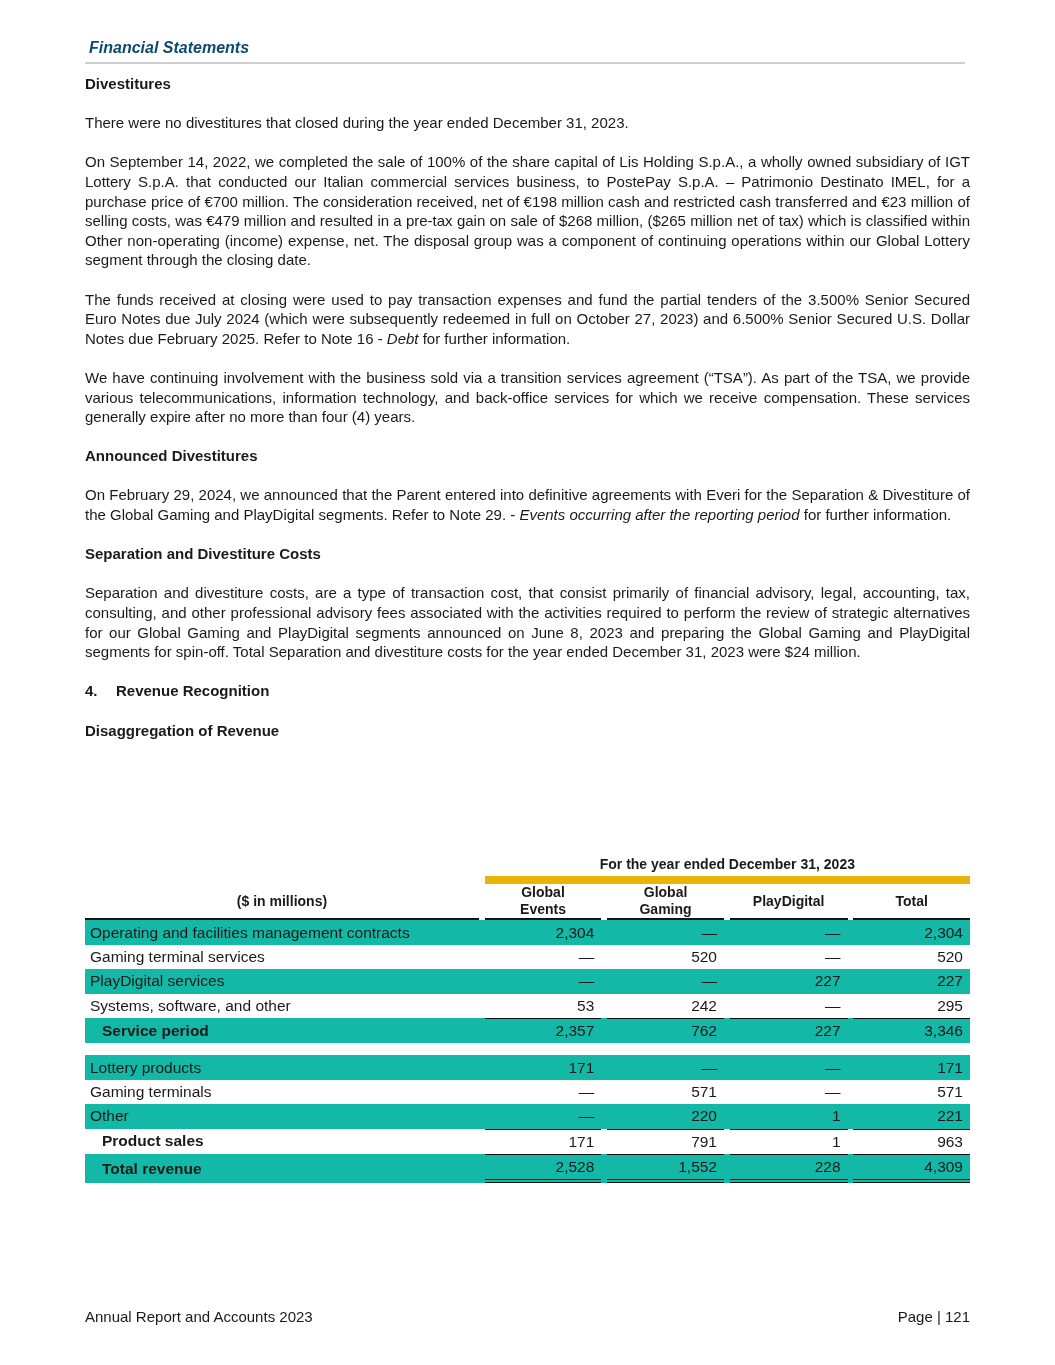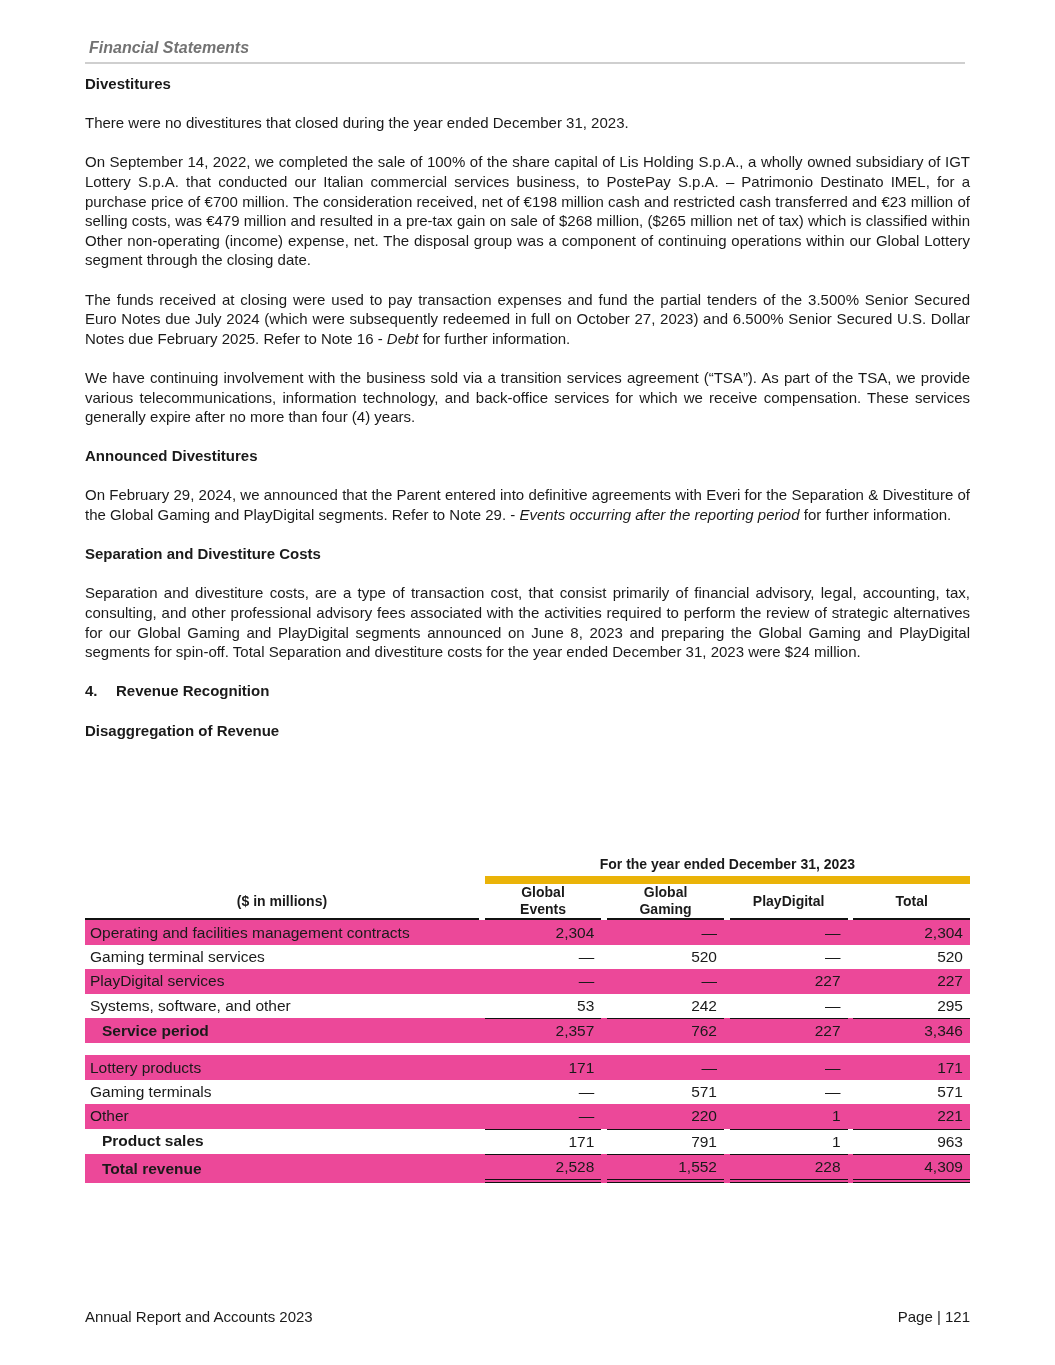--- a/index.html
+++ b/index.html
@@ -1,35 +1,35 @@
 <!DOCTYPE html>
 <html><head>
   <meta charset="utf-8">
   <style>
     html, body { margin: 0; padding: 0; background: #ffffff; }
     body { width: 1055px; height: 1365px; position: relative; overflow: hidden;
            font-family: "Liberation Sans", sans-serif; color: #1a1a1a; }
     .page-header { position: absolute; left: 89px; top: 39px; font-size: 16px; font-weight: bold;
-                   font-style: italic; color: #737373; }
+                   font-style: italic; color: #0c4a6e; }
     .header-rule { position: absolute; left: 85px; top: 62px; width: 880px; height: 2px; background: #cfcfcf; }
     .content { position: absolute; left: 85px; top: 74px; width: 885px; font-size: 15px; line-height: 19.6px; }
     .h { font-weight: bold; margin: 0 0 19.6px 0; }
     p { margin: 0 0 19.6px 0; text-align: justify; }
     .num-h { display: inline-block; width: 31px; }
     table.rev { position: absolute; left: 85px; top: 852px; width: 885px; border-collapse: separate;
                 border-spacing: 0; font-size: 15.5px; }
     table.rev td, table.rev th { padding: 0; height: 24.4px; vertical-align: middle; }
     .c-label { width: 408px; }
     .c-gap { width: 6px; }
     .c-num { width: 113px; text-align: right; padding-right: 7px !important; }
     th.hdr-top { font-size: 14px; font-weight: bold; text-align: center; height: 22px; border-bottom: 8px solid #eab308; }
     th.hdr-col { font-size: 14px; font-weight: bold; text-align: center; vertical-align: bottom; line-height: 17px;
                  height: 42px; border-bottom: 2px solid #111; padding-bottom: 1px; }
     th.hdr-label { text-align: center; font-size: 14px; font-weight: bold; vertical-align: bottom; border-bottom: 2px solid #111; padding-bottom: 1px; }
-    tr.shade td.fill { background: #ec4899; }
+    tr.shade td.fill { background: #14b8a6; }
     td.lbl { padding-left: 5px !important; }
     td.lbl.indent { padding-left: 17px !important; font-weight: bold; }
     tr.sub td.num { border-top: 1.5px solid #111; }
     tr.total td.num { border-top: 1.5px solid #111; border-bottom: 4px double #111; }
     tr.spacer td { height: 12px; }
     .footer-left { position: absolute; left: 85px; top: 1308px; font-size: 15px; }
     .footer-right { position: absolute; right: 85px; top: 1308px; font-size: 15px; }
   </style>
 </head>
 <body>

